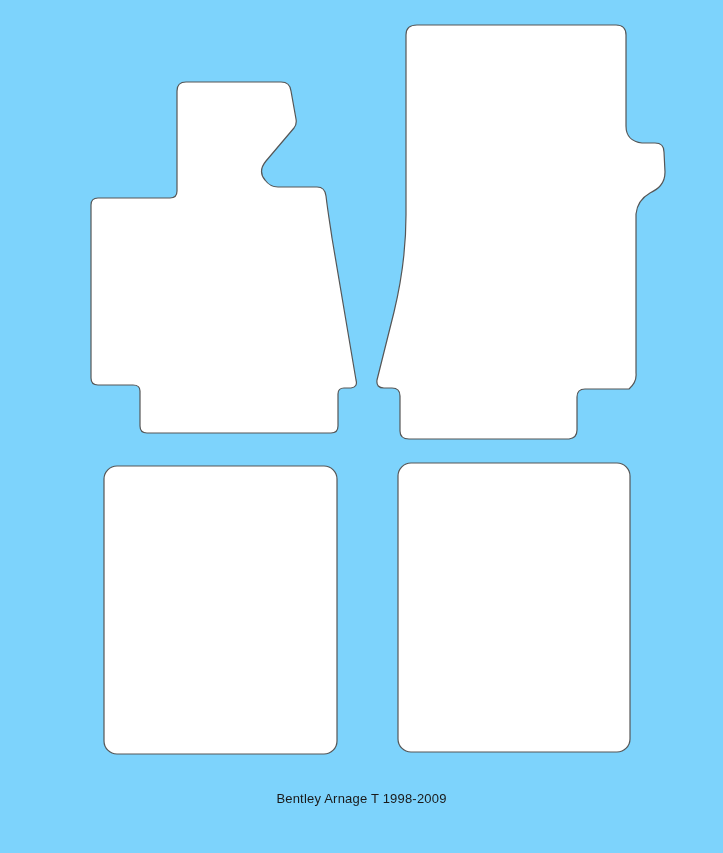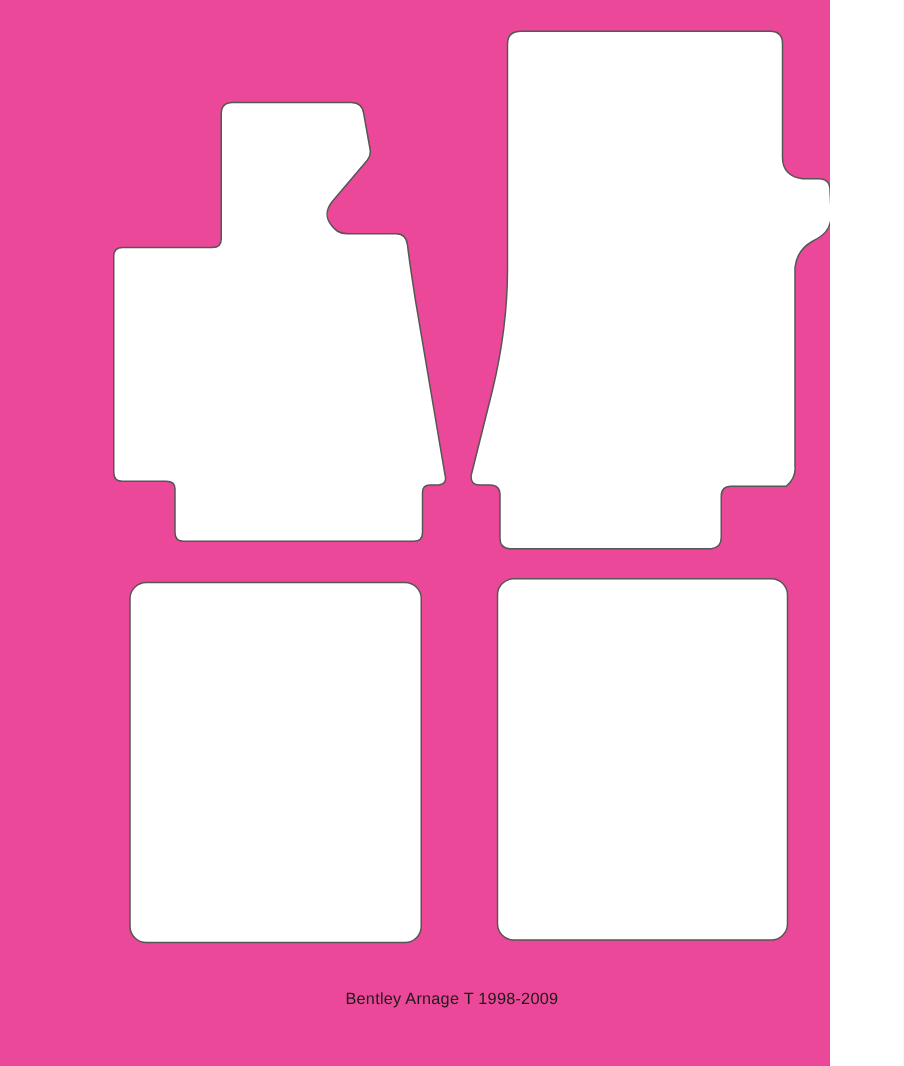--- a/index.html
+++ b/index.html
@@ -2,23 +2,23 @@
 <html><head>
 <meta charset="utf-8">
 <style>
   html, body {
     margin: 0;
     padding: 0;
     background: #ffffff;
   }
   .canvas {
     position: relative;
-    width: 664px;
+    width: 723px;
     height: 853px;
-    background: #ec4899;
+    background: #7dd3fc;
     overflow: hidden;
     font-family: "Liberation Sans", sans-serif;
   }
   .mat-svg {
     position: absolute;
     top: 0;
     left: 0;
     display: block;
   }
   .mat-svg path, .mat-svg rect {

